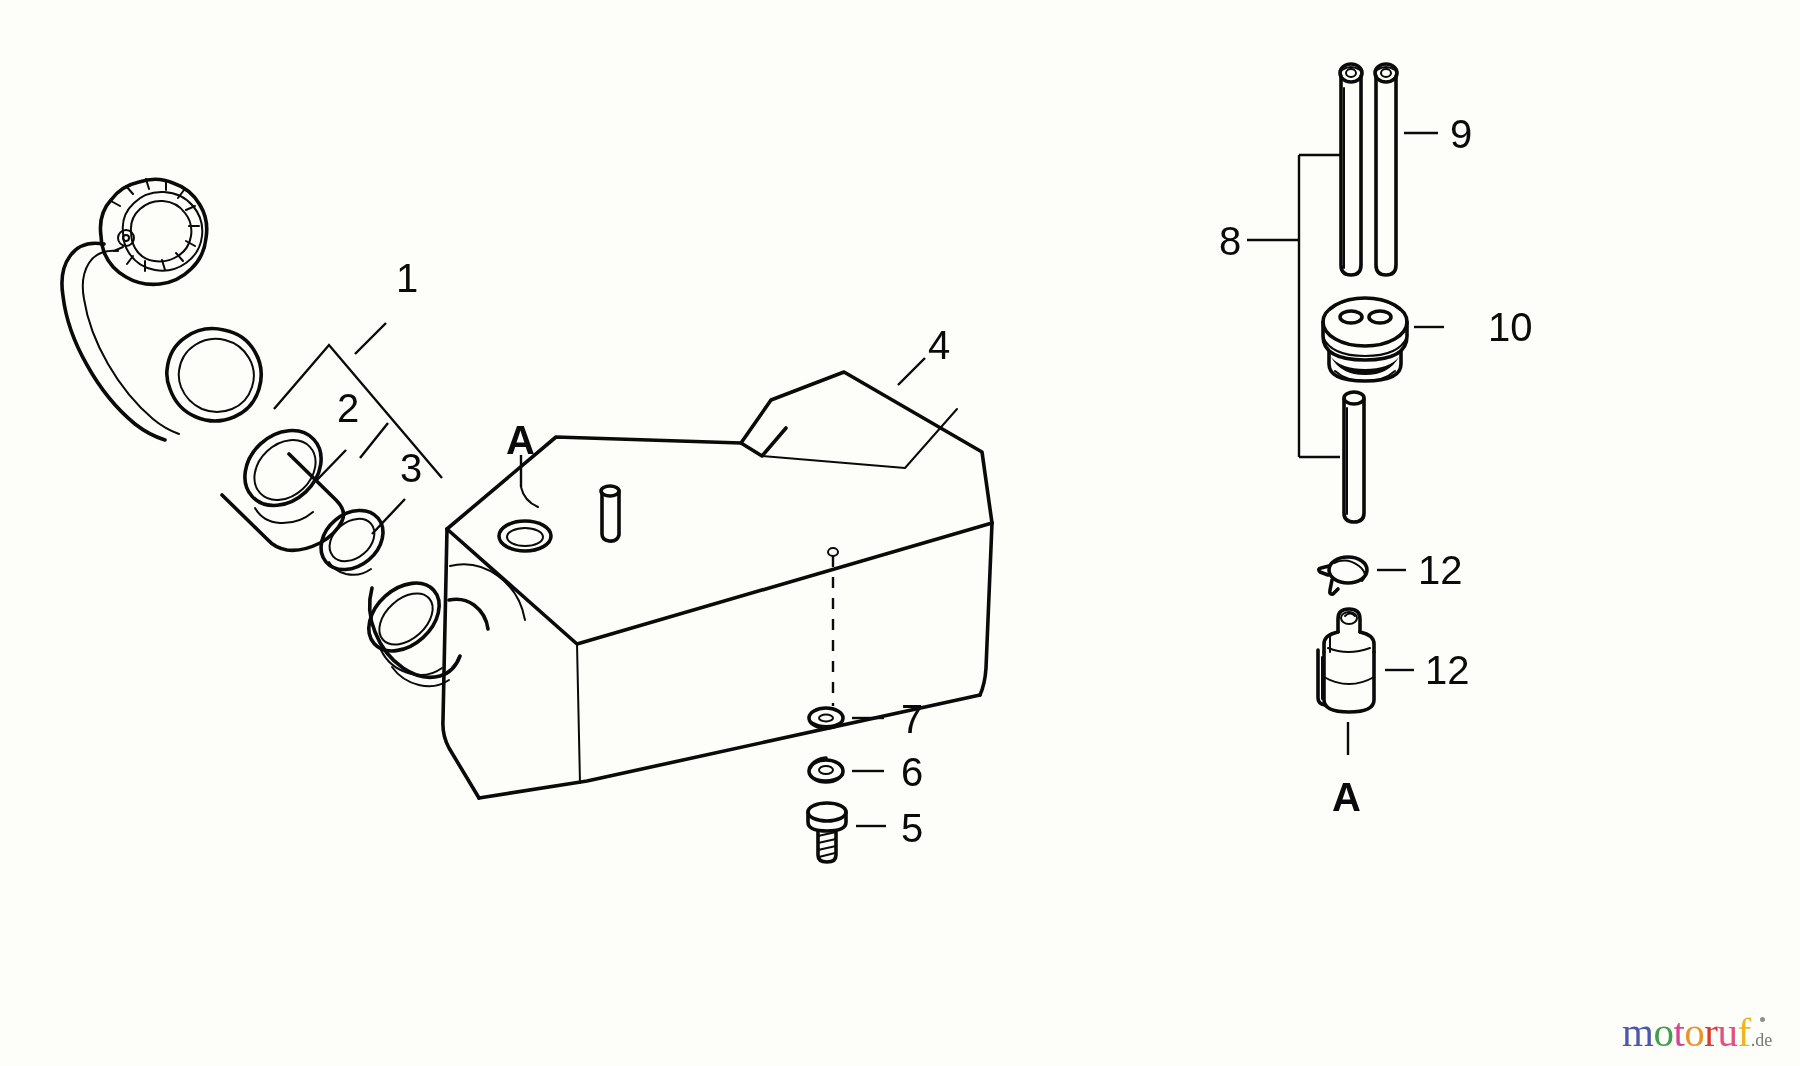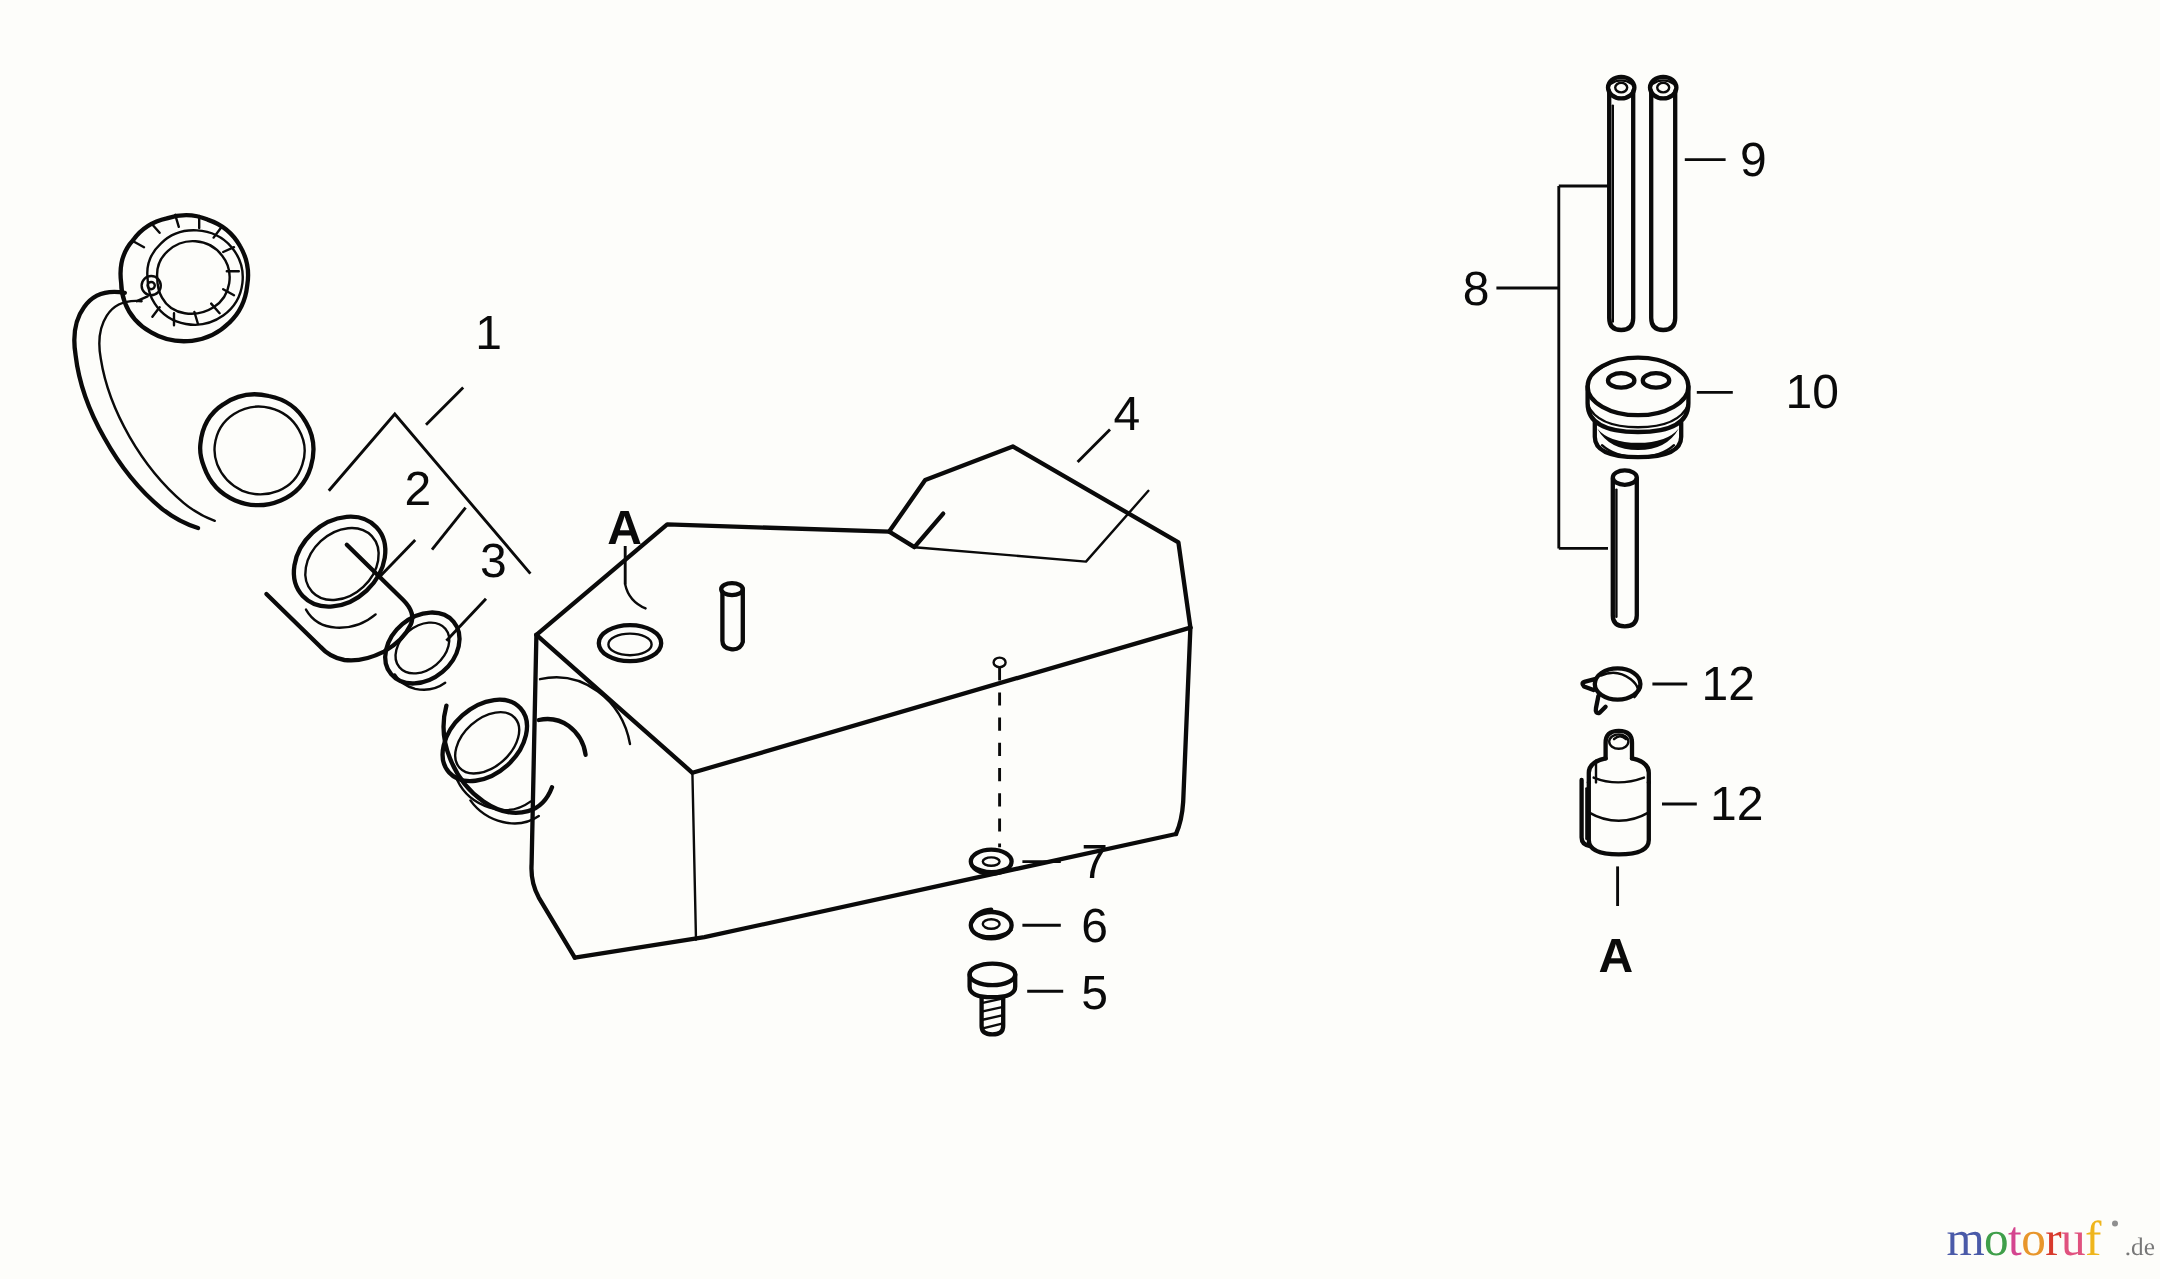--- a/index.html
+++ b/index.html
@@ -52,24 +52,23 @@
     top: 1012px;
     font-family: "Liberation Serif", serif;
     font-size: 41px;
     letter-spacing: -0.5px;
     line-height: 1;
     white-space: nowrap;
     user-select: none;
   }
   #watermark .wm-l { display: inline-block; }
   #watermark .wm-suffix {
-    font-size: 21px;
+    font-size: 18px;
     color: #787878;
     letter-spacing: 0px;
-    margin-left: 20px;
   }
   .dot-sup {
     position: absolute;
     width: 5px; height: 5px;
     border-radius: 50%;
     background: #8f8f8f;
     left: 138px;
     top: 5px;
   }
 </style>

